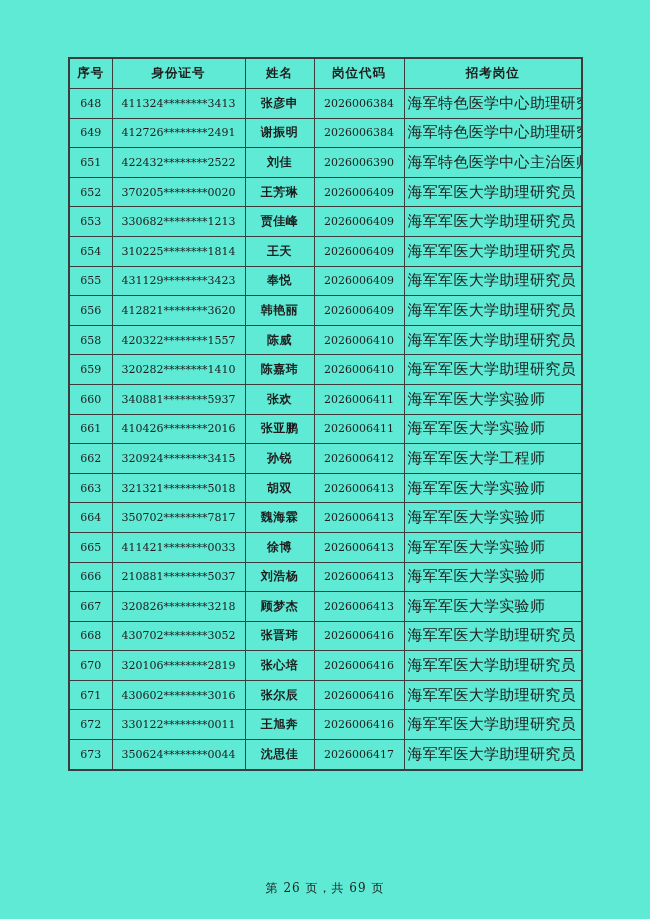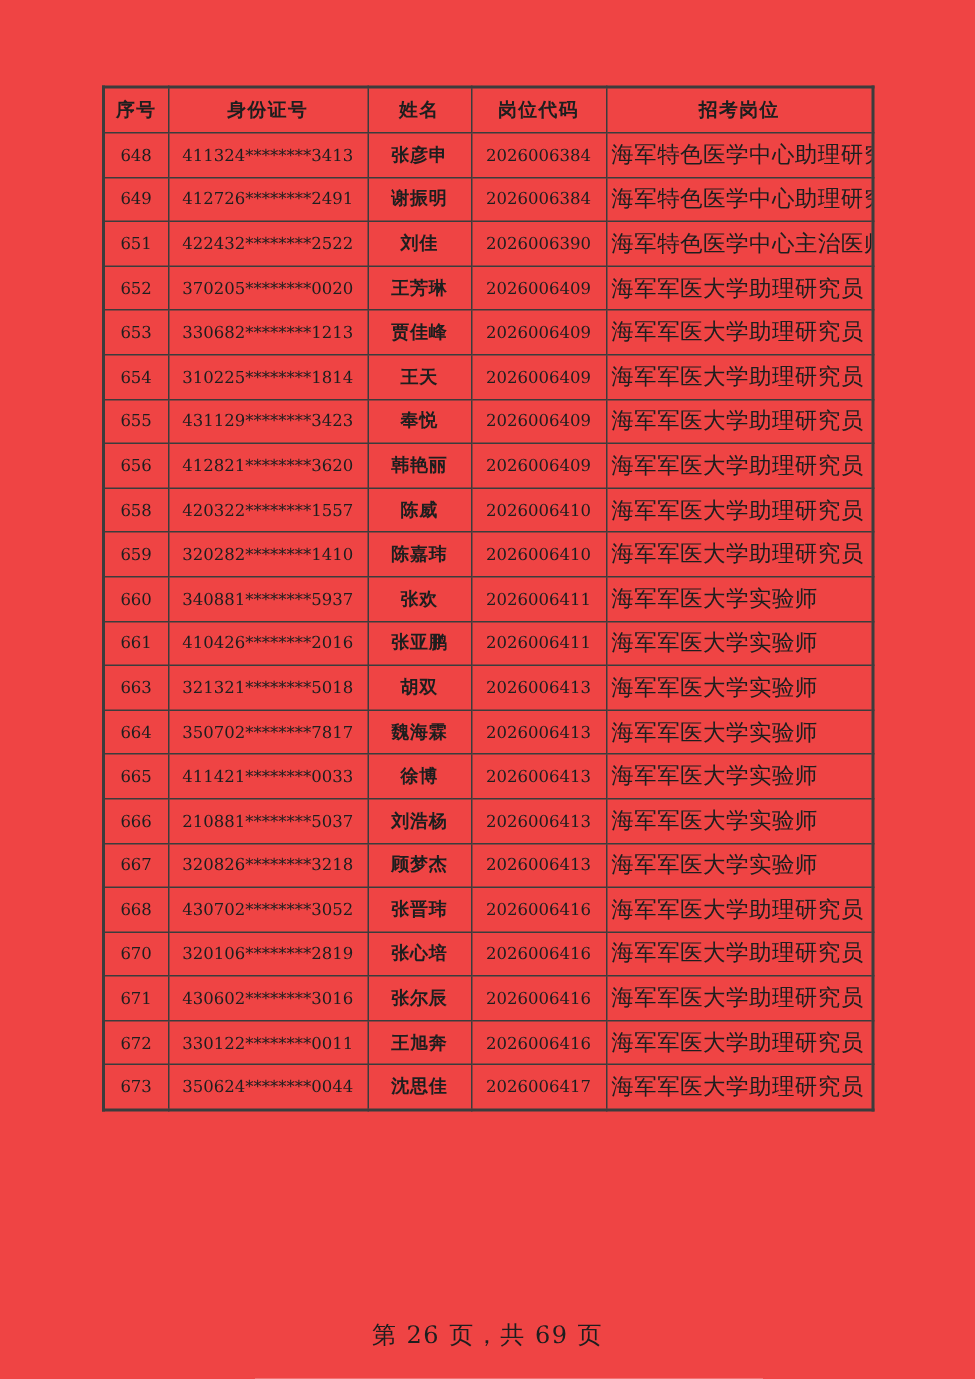--- a/index.html
+++ b/index.html
@@ -3,21 +3,21 @@
 <meta charset="utf-8">
 <style>
   html,body{margin:0;padding:0;}
   body{
     width:650px;height:919px;
     background:#ffffff;
     font-family:"DejaVu Serif","Liberation Serif",serif;
     color:#1e1e1e;
     overflow:hidden;
   }
-  .page{position:relative;width:650px;height:919px;background:#ef4444;}
+  .page{position:relative;width:650px;height:919px;background:#5eead4;}
   table.roster{
     position:absolute;left:68px;top:57px;width:513px;
     border-collapse:collapse;table-layout:fixed;
     border:2px solid #3c3c3c;
   }
   .roster th,.roster td{
     border:1px solid #3c3c3c;
     text-align:center;vertical-align:middle;
     padding:0 2px;
     white-space:nowrap;overflow:hidden;
@@ -25,21 +25,21 @@
   .roster th{
     font-size:12.5px;font-weight:bold;height:29px;
     letter-spacing:1px;
   }
   .roster td{font-size:11px;height:28.6px;}
   .roster td.cjk{font-size:12px;letter-spacing:0.5px;font-weight:bold;}
   .roster td.pos{text-align:left;padding-left:3px;font-size:15px;letter-spacing:0.3px;}
   .roster td.num{font-size:11px;}
   .footer{
     position:absolute;left:0;top:880px;width:650px;
-    text-align:center;font-size:16px;color:#1e1e1e;
+    text-align:center;font-size:12px;color:#1e1e1e;
     letter-spacing:1px;
   }
 </style>
 </head>
 <body>
 
 <div class="page">
 
   <table class="roster">
     <colgroup>
@@ -137,20 +137,27 @@
           <td class="pos">海军军医大学实验师</td>
         </tr>
         <tr>
           <td class="num">661</td>
           <td class="num">410426********2016</td>
           <td class="cjk">张亚鹏</td>
           <td class="num">2026006411</td>
           <td class="pos">海军军医大学实验师</td>
         </tr>
         <tr>
+          <td class="num">662</td>
+          <td class="num">320924********3415</td>
+          <td class="cjk">孙锐</td>
+          <td class="num">2026006412</td>
+          <td class="pos">海军军医大学工程师</td>
+        </tr>
+        <tr>
           <td class="num">663</td>
           <td class="num">321321********5018</td>
           <td class="cjk">胡双</td>
           <td class="num">2026006413</td>
           <td class="pos">海军军医大学实验师</td>
         </tr>
         <tr>
           <td class="num">664</td>
           <td class="num">350702********7817</td>
           <td class="cjk">魏海霖</td>

